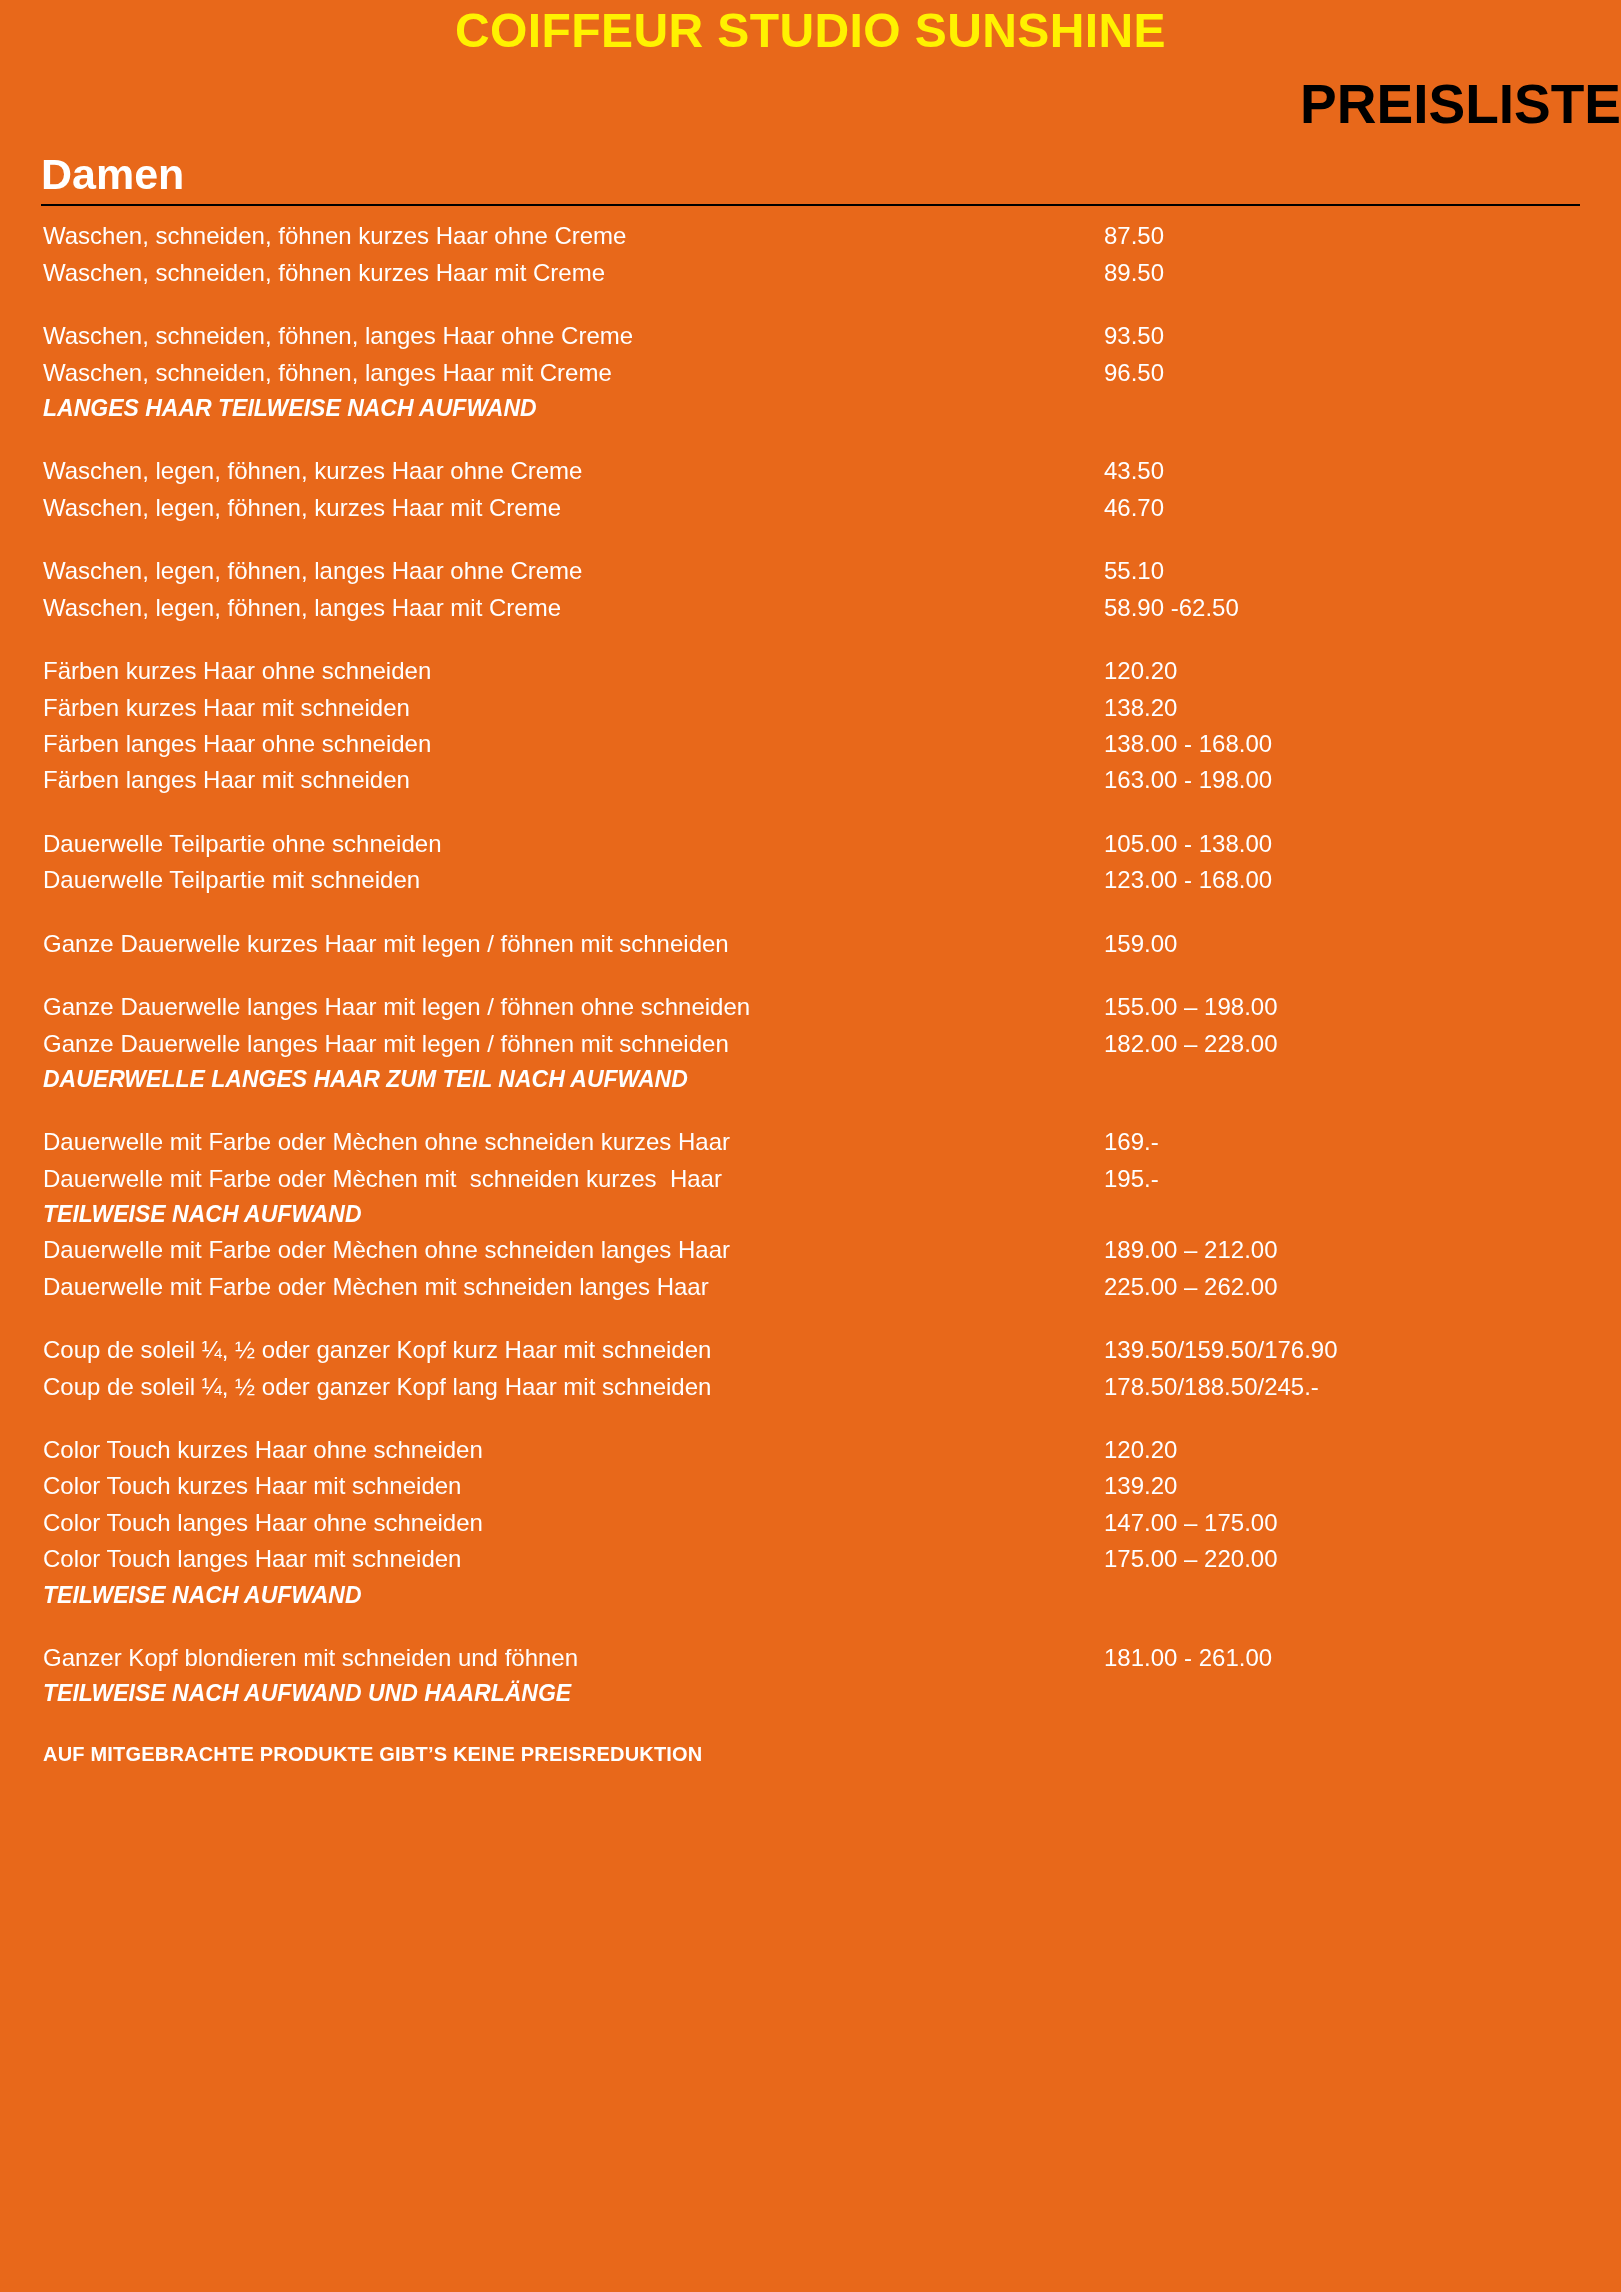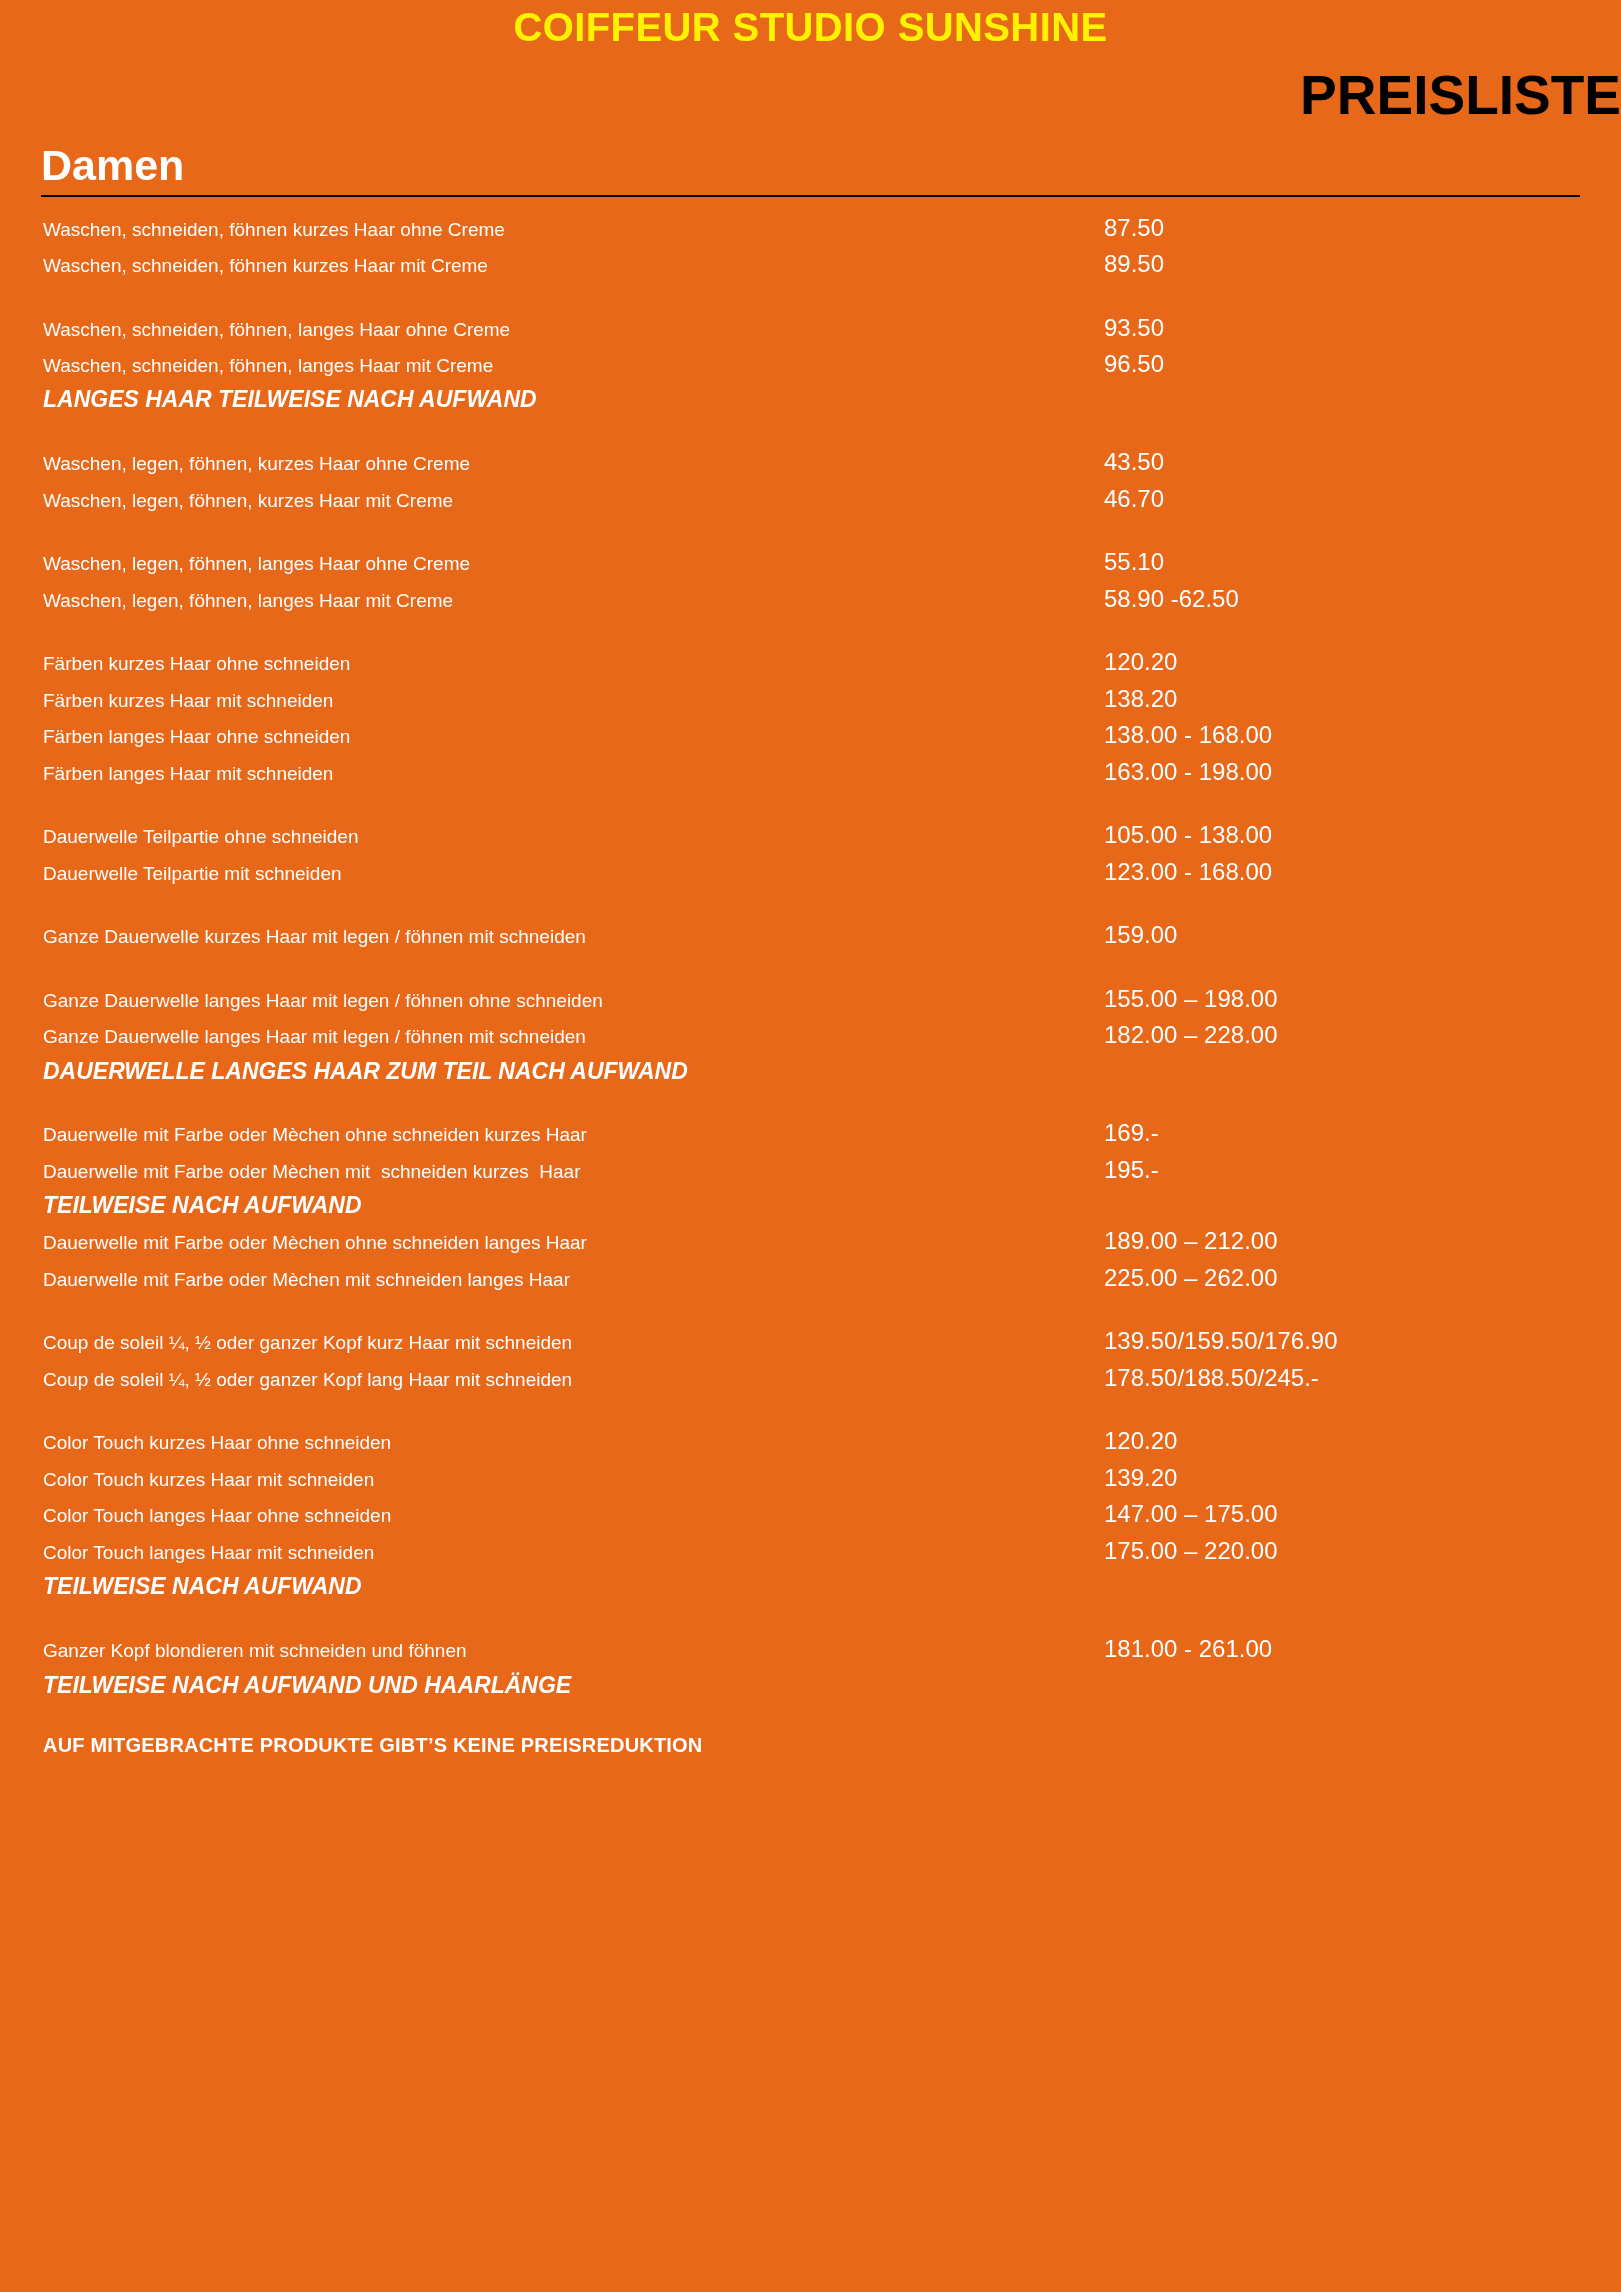--- a/index.html
+++ b/index.html
@@ -16,21 +16,21 @@
   }
   .page {
     width: 1621px;
     min-height: 2293px;
     box-sizing: border-box;
     padding: 0 0 36px 0;
     position: relative;
   }
   .title {
     text-align: center;
-    font-size: 40px;
+    font-size: 48px;
     font-weight: bold;
     color: #FFF200;
     letter-spacing: 0.4px;
     padding-top: 5.4px;
     line-height: 1.1;
   }
   .subtitle {
     text-align: right;
     font-size: 55px;
     font-weight: bold;
@@ -54,21 +54,21 @@
     padding: 0;
   }
   .row {
     display: flex;
     align-items: baseline;
     padding: 0 0 0 43px;
     line-height: 1.52;
   }
   .row .label {
     width: 1061px;
-    font-size: 19px;
+    font-size: 24px;
     color: #ffffff;
     white-space: pre-wrap;
   }
   .row .price {
     font-size: 24px;
     color: #ffffff;
     white-space: pre;
   }
   .note {
     padding: 0 0 0 43px;

